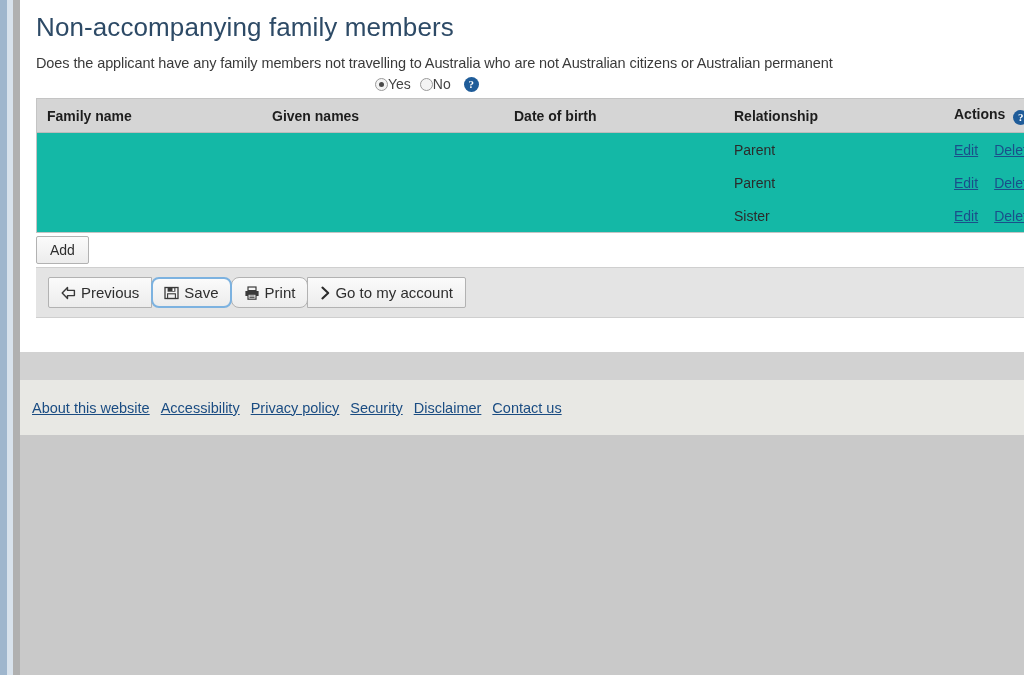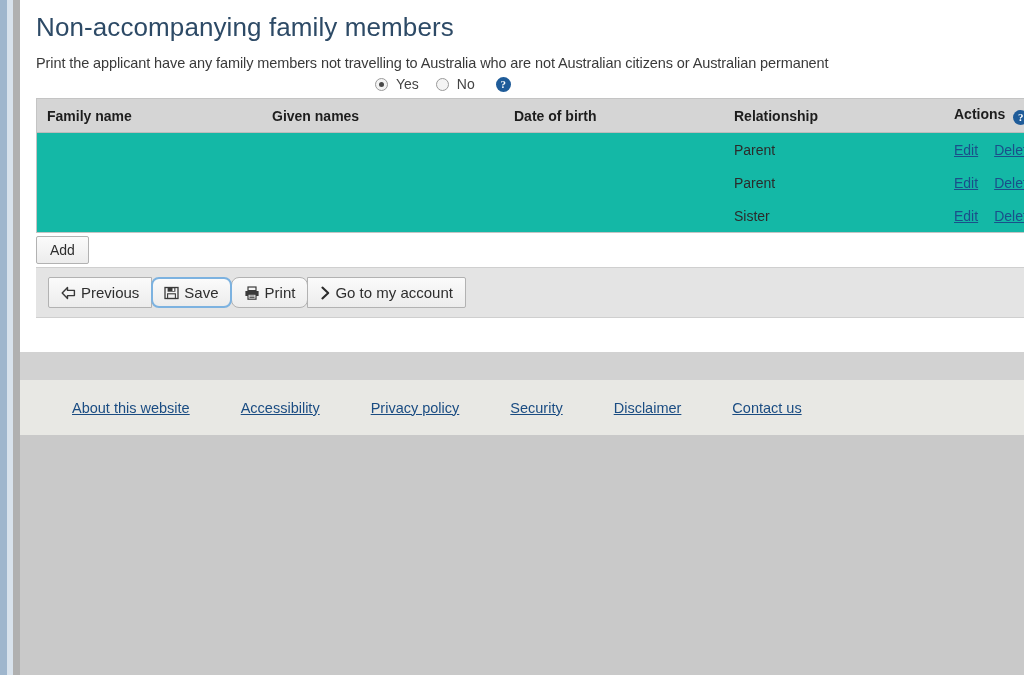--- a/index.html
+++ b/index.html
@@ -71,21 +71,21 @@
     color: #3a3a3a;
     white-space: nowrap;
     letter-spacing: -0.1px;
   }
 
   .radio-row {
     padding: 5px 0 6px 0;
     margin-left: 355px;
     display: flex;
     align-items: center;
-    gap: 8px;
+    gap: 0;
     font-size: 14px;
     color: #444444;
   }
   .radio {
     display: inline-block;
     width: 13px; height: 13px;
     border-radius: 50%;
     box-sizing: border-box;
     border: 1px solid #9a9a9a;
     background: #f4f4f4;
@@ -239,21 +239,20 @@
     display: flex;
     align-items: center;
     padding-left: 12px;
     box-sizing: border-box;
   }
   .footer-links a {
     color: #1a4c82;
     font-size: 14.5px;
     margin-right: 11px;
     white-space: nowrap;
-    margin-left: 40px;
   }
   .footer-version {
     margin-left: 30px;
     color: #555555;
     font-size: 14.5px;
     white-space: nowrap;
   }
   .footer-bottom-fill {
     position: absolute;
     left: 20px;
@@ -277,21 +276,21 @@
 <div id="page-root">
 
   <div class="edge-strip-outer"></div>
   <div class="edge-strip-inner"></div>
   <div class="edge-strip-shadow"></div>
 
   <div class="content-card">
 
     <h1 class="page-title">Non-accompanying family members</h1>
 
-    <div class="question-row">Print the applicant have any family members not travelling to Australia who are not Australian citizens or Australian permanent</div>
+    <div class="question-row">Does the applicant have any family members not travelling to Australia who are not Australian citizens or Australian permanent</div>
 
     <div class="radio-row">
       <span class="radio checked"></span>
       <span class="radio-label">Yes</span>
       <span class="radio"></span>
       <span class="radio-label">No</span>
       <span class="help-icon">?</span>
     </div>
 
     <div class="table-wrap">

